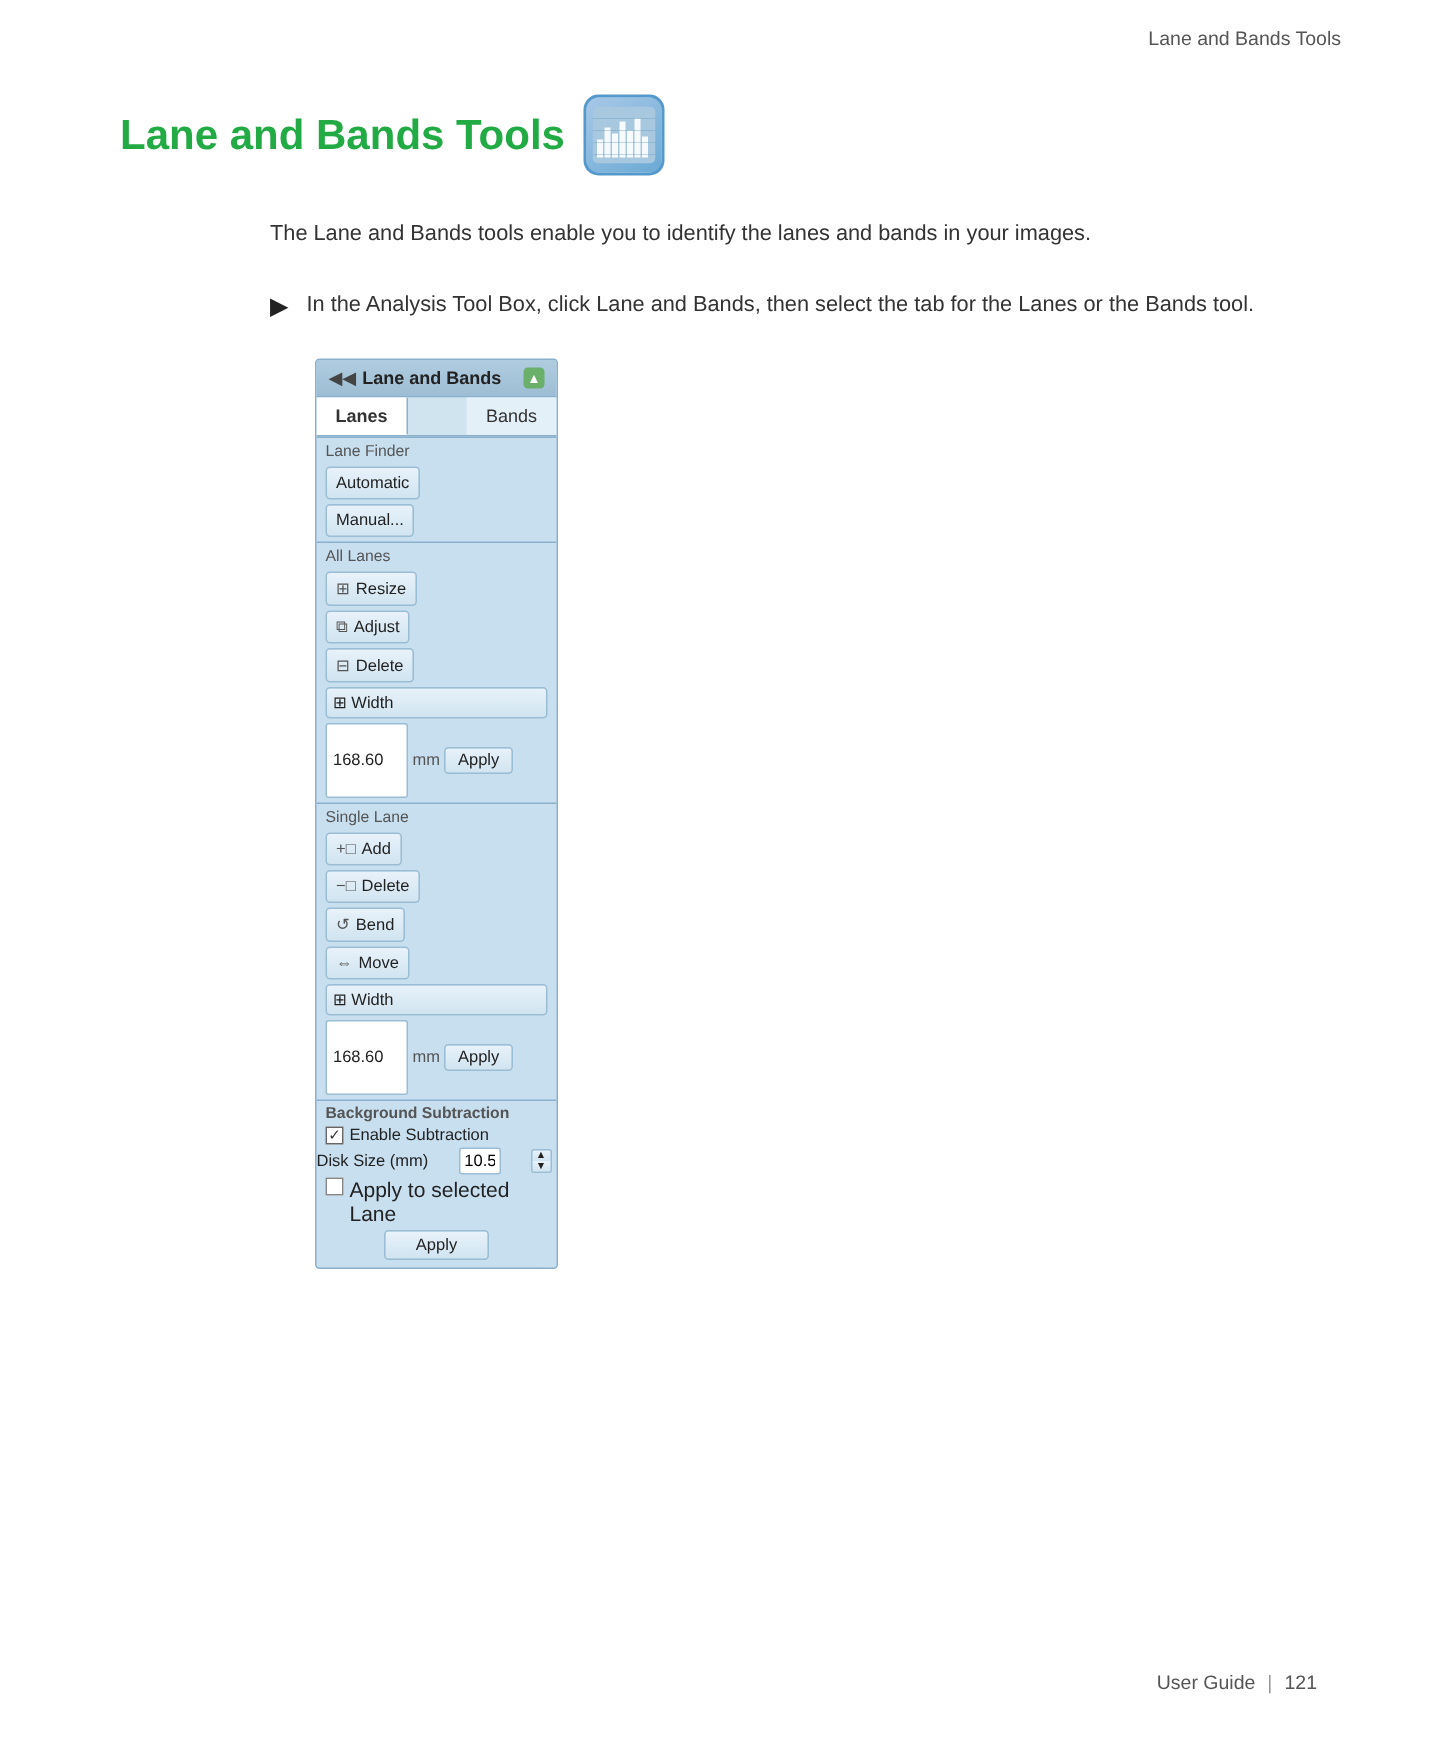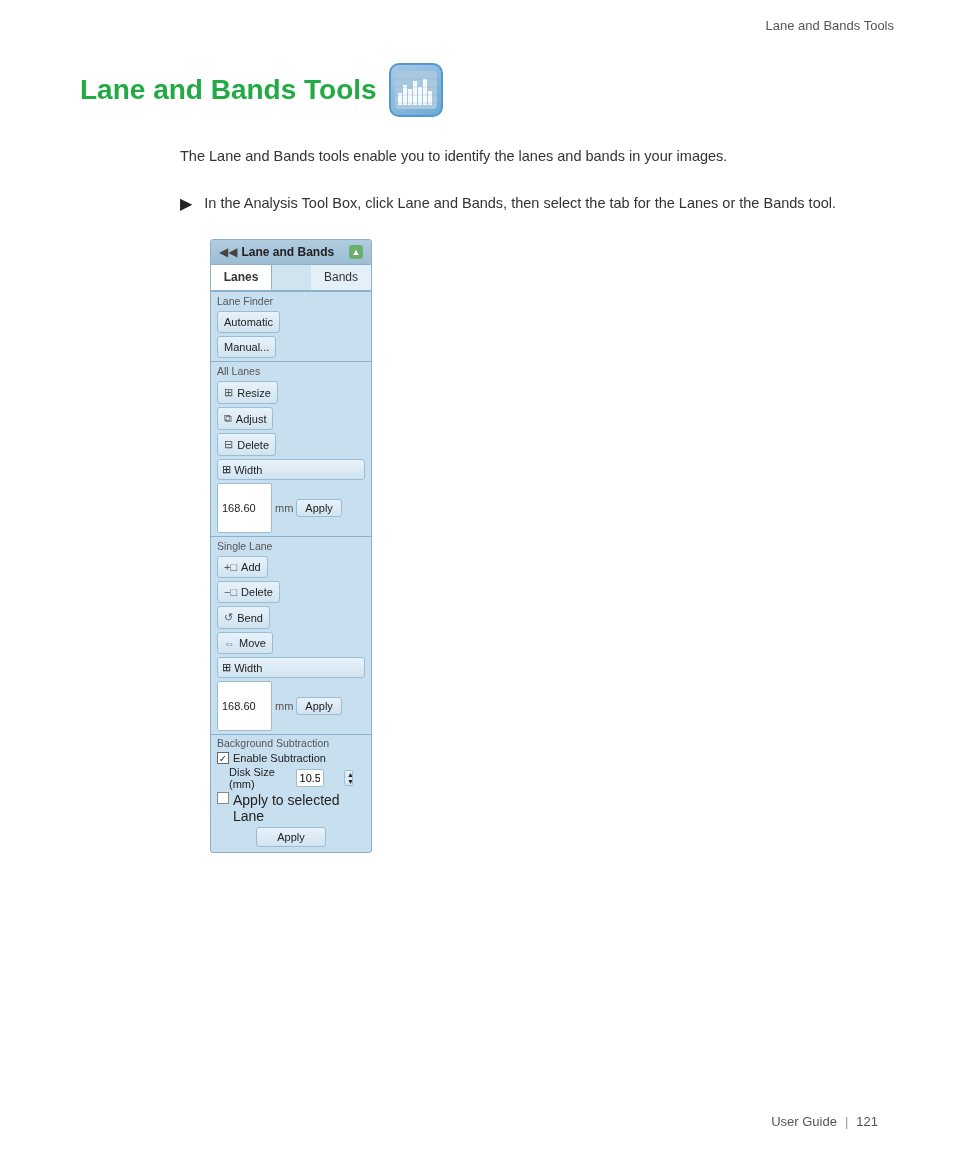--- a/index.html
+++ b/index.html
@@ -243,20 +243,21 @@
 
     
     .lb-bg-section {
       margin: 3px 0 0 0;
       border-top: 1px solid #8ab0cc;
     }
     .lb-bg-label {
       font-size: 10.5px;
       color: #555;
       padding: 2px 6px 1px 6px;
+      font-weight: bold;
     }
     .lb-checkbox-row {
       display: flex;
       align-items: center;
       gap: 4px;
       margin: 2px 6px;
       font-size: 11px;
     }
     .lb-checkbox {
       width: 12px;
@@ -267,21 +268,21 @@
       align-items: center;
       justify-content: center;
       font-size: 10px;
       color: #333;
       flex-shrink: 0;
     }
     .lb-disk-row {
       display: flex;
       align-items: center;
       gap: 20px;
-      margin: 2px 18px;
+      margin: 2px 0;
       font-size: 11px;
     }
     .lb-disk-input {
       width: 28px;
       padding: 2px 3px;
       border: 1px solid #9bbdd4;
       border-radius: 2px;
       background: #fff;
       font-size: 11px;
     }

